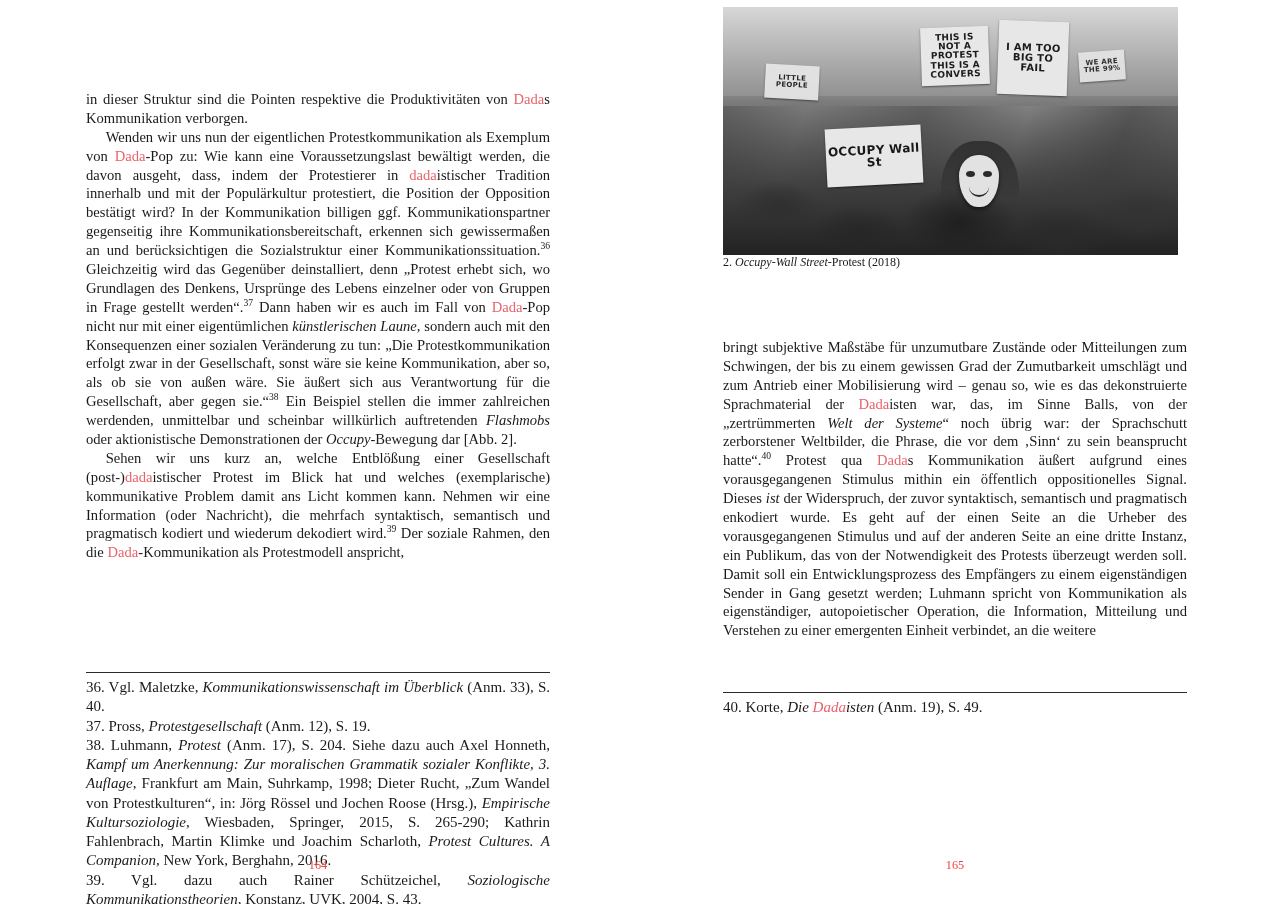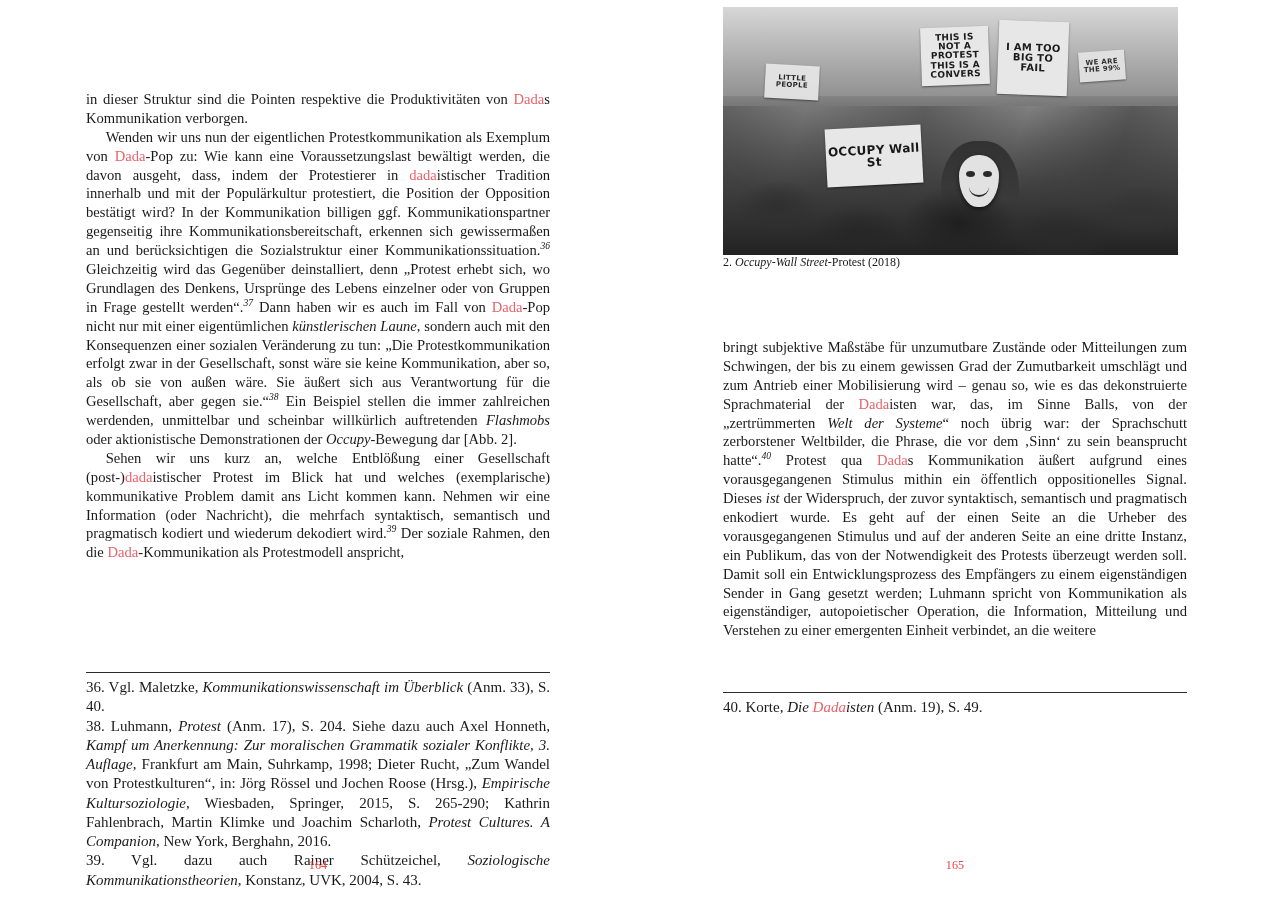--- a/index.html
+++ b/index.html
@@ -51,21 +51,20 @@
   .dada {
     color: #e8636b;
   }
   .it {
     font-style: italic;
   }
   sup {
     font-size: 0.66em;
     vertical-align: super;
     line-height: 0;
-    font-style: italic;
   }
 
   .footnotes {
     position: absolute;
     left: 86px;
     width: 464px;
     font-size: 15px;
     line-height: 1.285;
     text-align: justify;
   }
@@ -211,20 +210,21 @@
   <div class="page" id="left-page">
     <div class="page-inner body-text" id="left-body">
         <p><span>in dieser Struktur sind die Pointen respektive die Produktivitäten von </span><span class="dada">Dada</span><span>s Kommunikation verborgen.</span></p>
         <p class="indent"><span>Wenden wir uns nun der eigentlichen Protestkommunikation als Exemplum von </span><span class="dada">Dada</span><span>-Pop zu: Wie kann eine Voraussetzungslast bewältigt werden, die davon ausgeht, dass, indem der Protestierer in </span><span class="dada">dada</span><span>istischer Tradition innerhalb und mit der Populärkultur protestiert, die Position der Opposition bestätigt wird? In der Kommunikation billigen ggf. Kommunikationspartner gegenseitig ihre Kommunikationsbereitschaft, erkennen sich gewissermaßen an und berücksichtigen die Sozialstruktur einer Kommunikationssituation.</span><sup>36</sup><span> Gleichzeitig wird das Gegenüber deinstalliert, denn „Protest erhebt sich, wo Grundlagen des Denkens, Ursprünge des Lebens einzelner oder von Gruppen in Frage gestellt werden“.</span><sup>37</sup><span> Dann haben wir es auch im Fall von </span><span class="dada">Dada</span><span>-Pop nicht nur mit einer eigentümlichen </span><span class="it">künstlerischen Laune</span><span>, sondern auch mit den Konsequenzen einer sozialen Veränderung zu tun: „Die Protestkommunikation erfolgt zwar in der Gesellschaft, sonst wäre sie keine Kommunikation, aber so, als ob sie von außen wäre. Sie äußert sich aus Verantwortung für die Gesellschaft, aber gegen sie.“</span><sup>38</sup><span> Ein Beispiel stellen die immer zahlreichen werdenden, unmittelbar und scheinbar willkürlich auftretenden </span><span class="it">Flashmobs</span><span> oder aktionistische Demonstrationen der </span><span class="it">Occupy</span><span>-Bewegung dar [Abb. 2].</span></p>
         <p class="indent"><span>Sehen wir uns kurz an, welche Entblößung einer Gesellschaft (post-)</span><span class="dada">dada</span><span>istischer Protest im Blick hat und welches (exemplarische) kommunikative Problem damit ans Licht kommen kann. Nehmen wir eine Information (oder Nachricht), die mehrfach syntaktisch, semantisch und pragmatisch kodiert und wiederum dekodiert wird.</span><sup>39</sup><span> Der soziale Rahmen, den die </span><span class="dada">Dada</span><span>-Kommunikation als Protestmodell anspricht,</span></p>
       </div>
     <div class="footnotes" id="left-footnotes">
       <div class="rule"></div>
       <div id="left-footnote-list">
           <p><span>36. Vgl. Maletzke, </span><span class="it">Kommunikationswissenschaft im Überblick</span><span> (Anm. 33), S. 40.</span></p>
+          <p><span>37. Pross, </span><span class="it">Protestgesellschaft</span><span> (Anm. 12), S. 19.</span></p>
           <p><span>38. Luhmann, </span><span class="it">Protest</span><span> (Anm. 17), S. 204. Siehe dazu auch Axel Honneth, </span><span class="it">Kampf um Anerkennung: Zur moralischen Grammatik sozialer Konflikte, 3. Auflage</span><span>, Frankfurt am Main, Suhrkamp, 1998; Dieter Rucht, „Zum Wandel von Protestkulturen“, in: Jörg Rössel und Jochen Roose (Hrsg.), </span><span class="it">Empirische Kultursoziologie</span><span>, Wiesbaden, Springer, 2015, S. 265-290; Kathrin Fahlenbrach, Martin Klimke und Joachim Scharloth, </span><span class="it">Protest Cultures. A Companion</span><span>, New York, Berghahn, 2016.</span></p>
           <p><span>39. Vgl. dazu auch Rainer Schützeichel, </span><span class="it">Soziologische Kommunikationstheorien</span><span>, Konstanz, UVK, 2004, S. 43.</span></p>
         </div>
     </div>
     <div class="folio">164</div>
   </div>
 
   <div class="page" id="right-page">
 
     <figure class="figure" style="margin:0;">

